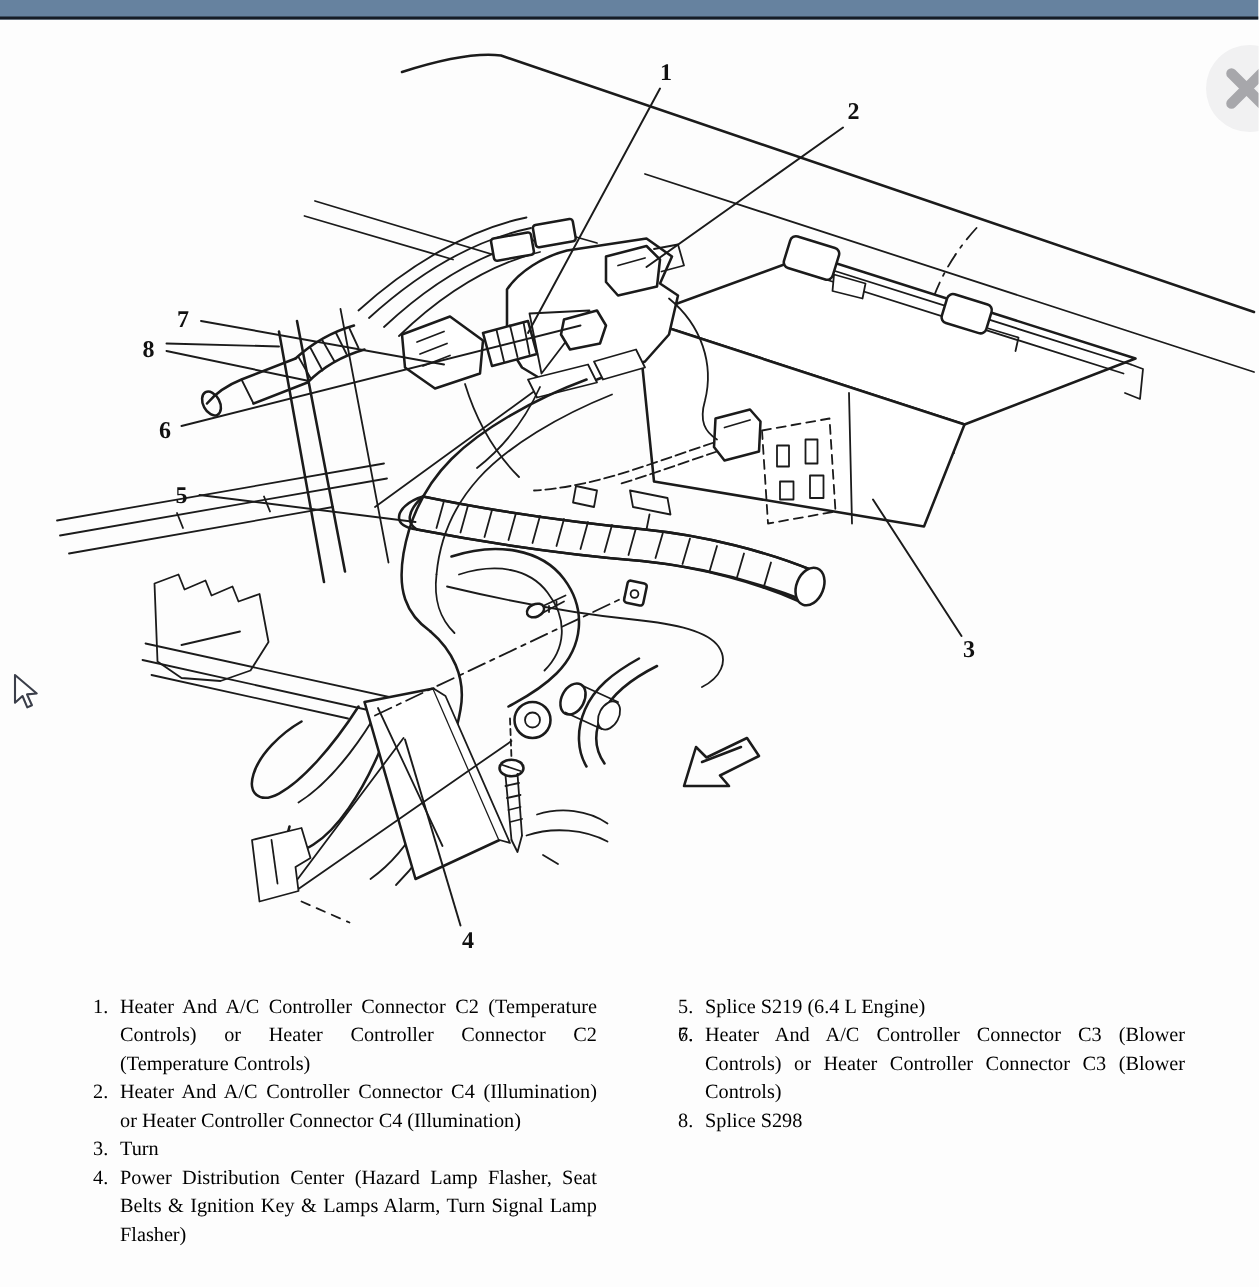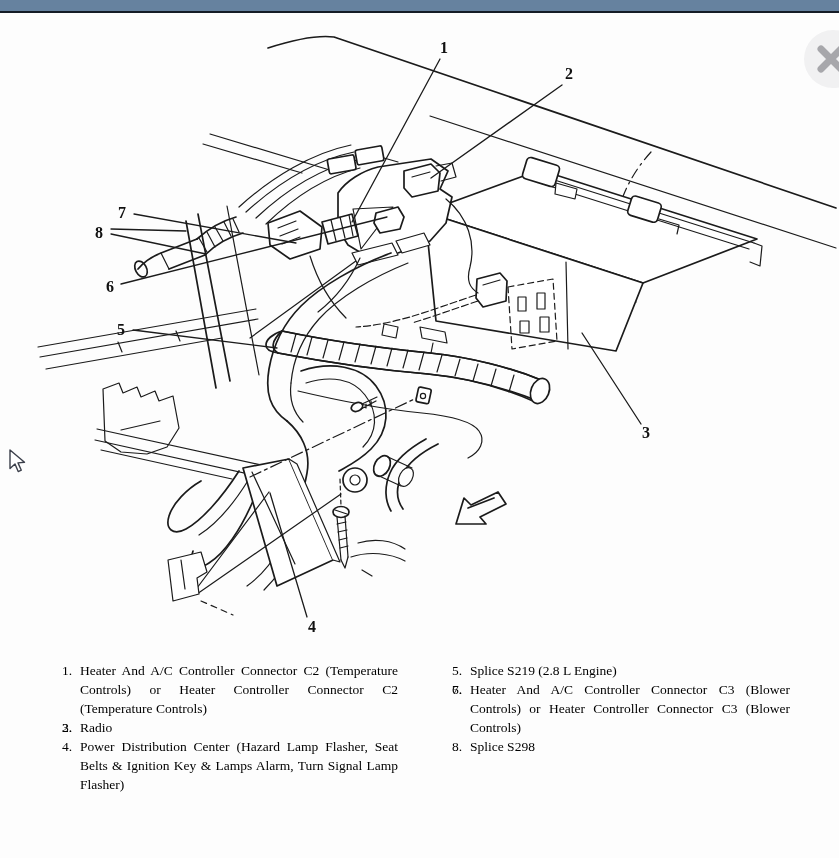--- a/index.html
+++ b/index.html
@@ -209,34 +209,35 @@
 </div>
 
 <div class="legend">
   <div class="legend-col legend-left">
     <div class="legend-item">
       <span class="num">1.</span>
       <span class="txt">Heater And A/C Controller Connector C2 (Temperature Controls) or Heater Controller Connector C2 (Temperature Controls)</span>
     </div>
     <div class="legend-item">
       <span class="num">2.</span>
+      <span class="txt">Heater And A/C Controller Connector C4 (Illumination) or Heater Controller Connector C4 (Illumination)</span>
     </div>
     <div class="legend-item">
       <span class="num">3.</span>
-      <span class="txt">Radio</span>
+      <span class="txt">Turn</span>
     </div>
     <div class="legend-item">
       <span class="num">4.</span>
       <span class="txt">Power Distribution Center (Hazard Lamp Flasher, Seat Belts &amp; Ignition Key &amp; Lamps Alarm, Turn Signal Lamp Flasher)</span>
     </div>
   </div>
   <div class="legend-col legend-right">
     <div class="legend-item">
       <span class="num">5.</span>
-      <span class="txt">Splice S219 (2.8 L Engine)</span>
+      <span class="txt">Splice S219 (6.4 L Engine)</span>
     </div>
     <div class="legend-item">
       <span class="num">6.</span>
     </div>
     <div class="legend-item">
       <span class="num">7.</span>
       <span class="txt">Heater And A/C Controller Connector C3 (Blower Controls) or Heater Controller Connector C3 (Blower Controls)</span>
     </div>
     <div class="legend-item">
       <span class="num">8.</span>

